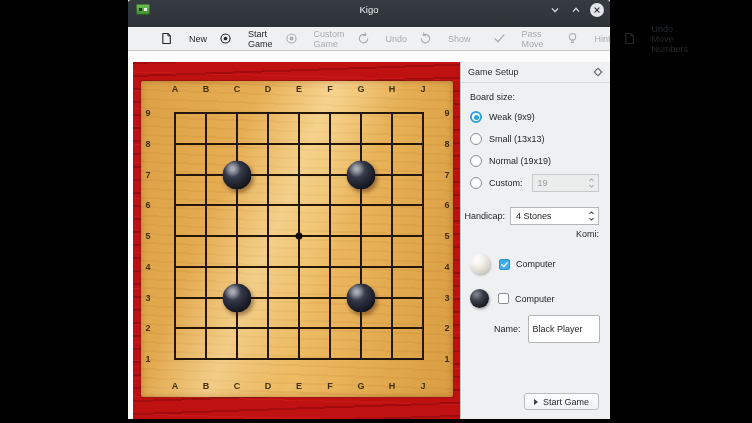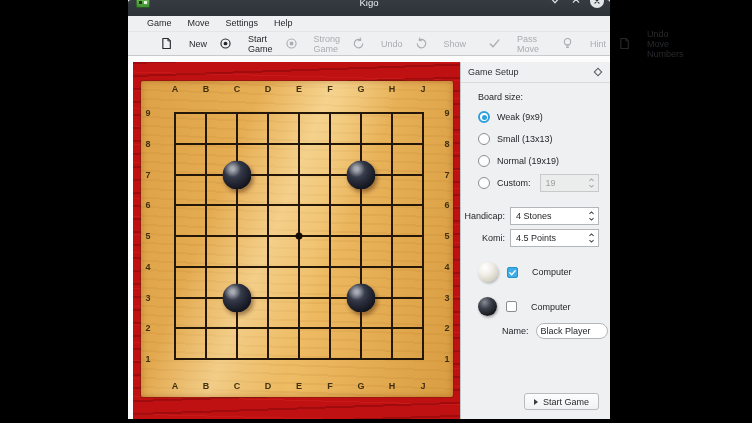--- a/index.html
+++ b/index.html
@@ -2,22 +2,22 @@
 <html><head>
 <meta charset="utf-8">
 <style>
   html,body{margin:0;padding:0;background:#000;}
   *{box-sizing:border-box;}
   #stage{position:relative;width:752px;height:423px;background:#000;overflow:hidden;
     font-family:"Liberation Sans","DejaVu Sans",sans-serif;color:#232629;}
   #window{position:absolute;left:128px;top:0;width:482px;height:419px;background:#fcfcfc;}
 
   
-  #titlebar{position:relative;height:16px;background:linear-gradient(#353b41,#2e3338);
-    border-radius:3px 3px 0 0;display:flex;align-items:flex-end;padding:0 6px 8px 8px;}
+  #titlebar{position:relative;height:27px;background:linear-gradient(#353b41,#2e3338);
+    border-radius:3px 3px 0 0;display:flex;align-items:center;padding:0 6px 8px 8px;}
   #app-icon{width:14px;height:11px;border-radius:2px;background:linear-gradient(#72c15a,#3c8a30);
     position:relative;flex:0 0 auto;box-shadow:0 0 0 1px rgba(0,0,0,.35) inset;}
   #app-icon i{position:absolute;width:3px;height:3px;background:#20341c;top:4px;left:3px;box-shadow:5px 0 0 #e8f3e4;}
   #win-title{position:absolute;left:0;right:0;text-align:center;font-size:9.5px;color:#eceff1;pointer-events:none;}
   #win-controls{margin-left:auto;display:flex;align-items:center;gap:7px;}
   .win-btn{width:14px;height:14px;display:flex;align-items:center;justify-content:center;color:#d3d8dc;}
   .win-btn svg{width:10px;height:10px;display:block;}
   #close-btn{background:#e3e6e8;border-radius:50%;color:#2e3338;}
   #close-btn svg{width:8px;height:8px;}
 
@@ -61,61 +61,61 @@
     box-shadow:2px 3px 4px rgba(60,20,0,.45);}
 
   
   #panel{position:absolute;left:332px;top:0;width:150px;height:357px;background:#eff0f1;
     border-left:1px solid #c2c4c6;display:flex;flex-direction:column;font-size:9px;}
   #panel-header{height:20px;display:flex;align-items:center;justify-content:space-between;padding:0 7px;}
   #panel-title{color:#2c3136;}
   #panel-float{color:#5c6166;display:flex;}
   #panel-float svg{width:10px;height:10px;display:block;}
   .panel-sep{height:1px;background:#d7d9da;flex:0 0 auto;}
-  #panel-body{flex:1;display:flex;flex-direction:column;padding:6px 11px 6px 9px;margin-left:8px;}
+  #panel-body{flex:1;display:flex;flex-direction:column;padding:6px 11px 6px 9px;}
   #board-size-label{margin:3px 0 4px 0;}
   .radio-row{display:flex;align-items:center;height:22px;gap:7px;}
   .radio{width:12px;height:12px;border-radius:50%;border:1px solid #8b8e91;background:#fdfdfd;
     flex:0 0 auto;position:relative;}
   .radio.checked{border:2px solid #2ea0dc;background:#fff;}
   .radio.checked::after{content:"";position:absolute;left:50%;top:50%;width:5px;height:5px;margin:-2.5px 0 0 -2.5px;
     border-radius:50%;background:#2ea0dc;}
   .spinbox{height:18px;display:flex;align-items:center;border:1px solid #b3b6b9;border-radius:0;
     background:#fff;padding-left:5px;color:#232629;}
   .spinbox.disabled{background:#ebecec;border-color:#c7c9cb;color:#9b9ea1;}
   .spinbox .spin-arrows{margin-left:auto;width:13px;display:flex;justify-content:center;color:#43474b;}
   .spinbox.disabled .spin-arrows{color:#a7aaad;}
   .spin-arrows svg{width:7px;height:12px;display:block;}
   #custom-row .spinbox{width:72px;margin-left:2px;}
   .form-row{display:flex;align-items:center;justify-content:flex-end;margin-top:4px;gap:5px;}
   .form-row .spinbox{width:89px;flex:0 0 auto;}
   #handicap-row{margin-top:13px;}
   .player{margin-top:15px;}
   .player-head{display:flex;align-items:center;gap:9px;}
-  .cb-wrap{display:flex;align-items:center;gap:14px;}
+  .cb-wrap{display:flex;align-items:center;gap:6px;}
   .checkbox{width:11px;height:11px;border-radius:2px;border:1px solid #8b8e91;background:#fff;
     display:flex;align-items:center;justify-content:center;}
   .checkbox.checked{background:#3daee9;border-color:#2893c8;}
   .checkbox svg{width:9px;height:9px;display:block;}
   .stone-img{border-radius:50%;flex:0 0 auto;}
   #white-stone{width:20px;height:20px;background:
       radial-gradient(circle at 35% 28%, #ffffff 0%, #f3f0ea 35%, #d9d4c8 70%, #b9b3a5 100%);
     box-shadow:1px 1.5px 2.5px rgba(0,0,0,.25);}
   #black-stone{width:19px;height:19px;background:
       radial-gradient(circle at 35% 28%, #868b94 0%, #3b404a 35%, #15171c 75%, #0b0c10 100%);
     box-shadow:1px 1.5px 2.5px rgba(0,0,0,.3);}
   #strength-row{display:flex;align-items:center;gap:6px;margin:7px 0 0 28px;font-size:8.5px;color:#303437;}
   #slider{position:relative;width:54px;height:13px;flex:0 0 auto;}
   #slider-track{position:absolute;left:0;right:0;top:4px;height:4px;background:#c6c8ca;border-radius:2px;}
   #slider-ticks{position:absolute;left:2px;right:2px;top:8px;height:4px;
     background:repeating-linear-gradient(90deg,#bdbfc1 0 1px,rgba(0,0,0,0) 1px 5px);}
   #slider-handle{position:absolute;left:-2px;top:0;width:12px;height:12px;border-radius:50%;
     background:#fcfcfc;border:1px solid #9da0a3;box-shadow:0 1px 1px rgba(0,0,0,.2);}
   #name-row{display:flex;align-items:center;gap:7px;margin:7px 0 0 24px;}
-  #name-input{width:72px;height:16px;border:1px solid #b3b6b9;border-radius:8px;background:#fff;
+  #name-input{width:72px;height:28px;border:1px solid #b3b6b9;border-radius:2px;background:#fff;
     font-size:9px;padding:0 0 0 4px;color:#232629;font-family:inherit;}
   #panel-footer{margin-top:auto;display:flex;justify-content:flex-end;padding:0 0 3px 0;}
   #start-btn{display:flex;align-items:center;gap:5px;height:17px;padding:0 9px;
     background:linear-gradient(#fdfdfe,#f1f2f3);border:1px solid #b9bcbf;border-radius:3px;color:#26292c;}
   .play-tri{width:0;height:0;border-left:4px solid #3a3e42;border-top:3px solid transparent;
     border-bottom:3px solid transparent;}
 </style>
 </head>
 <body>
 
@@ -145,26 +145,20 @@
         <span class="win-btn" id="close-btn">
             <span>
               <svg viewBox="0 0 10 10">
                 <path d="M2.4 2.4 L7.6 7.6 M7.6 2.4 L2.4 7.6" stroke="currentColor" stroke-width="1.4" stroke-linecap="round"></path>
               </svg>
             </span>
           </span>
       </div>
     </div>
 
-    <div id="menubar">
-        <div class="menu-item">Game</div>
-        <div class="menu-item">Move</div>
-        <div class="menu-item">Settings</div>
-        <div class="menu-item">Help</div>
-      </div>
 
     <div id="toolbar">
         <div class="tb-btn">
           <span class="tb-icon">
             <svg viewBox="0 0 16 16">
               <path d="M3.5 1.8 h6.2 l3 3 v9.4 h-9.2 z" fill="none" stroke="currentColor" stroke-width="1.4" stroke-linejoin="round"></path>
               <path d="M9.7 1.8 v3 h3" fill="none" stroke="currentColor" stroke-width="1.1"></path>
             </svg>
           </span>
           <span class="tb-label">New</span>
@@ -178,21 +172,21 @@
           </span>
           <span class="tb-label">Start Game</span>
         </div>
         <div class="tb-btn disabled">
           <span class="tb-icon">
             <svg viewBox="0 0 16 16">
               <circle cx="8" cy="8" r="5.6" fill="none" stroke="currentColor" stroke-width="1.4"></circle>
               <rect x="5.9" y="5.9" width="4.2" height="4.2" fill="currentColor"></rect>
             </svg>
           </span>
-          <span class="tb-label">Strong Game</span>
+          <span class="tb-label">Custom Game</span>
         </div>
         <div class="tb-btn disabled">
           <span class="tb-icon">
             <svg viewBox="0 0 16 16">
               <g fill="none" stroke="currentColor" stroke-width="1.4" stroke-linecap="round">
                 <path d="M13.2 8.4 a5.2 5.2 0 1 1 -2.4 -4.6"></path>
                 <polyline points="10.2,1.1 10.8,4.1 7.8,4.7" stroke-width="1.2"></polyline>
               </g>
             </svg>
           </span>
@@ -360,31 +354,20 @@
                     <g fill="none" stroke="currentColor" stroke-width="1.2">
                       <polyline points="1.6,4.6 4,2.2 6.4,4.6"></polyline>
                       <polyline points="1.6,9.4 4,11.8 6.4,9.4"></polyline>
                     </g>
                   </svg>
                 </span>
             </div>
           </div>
           <div class="form-row">
             <span class="form-label">Komi:</span>
-            <div class="spinbox">
-              <span class="spin-value">4.5 Points</span>
-              <span class="spin-arrows">
-                  <svg viewBox="0 0 8 14">
-                    <g fill="none" stroke="currentColor" stroke-width="1.2">
-                      <polyline points="1.6,4.6 4,2.2 6.4,4.6"></polyline>
-                      <polyline points="1.6,9.4 4,11.8 6.4,9.4"></polyline>
-                    </g>
-                  </svg>
-                </span>
-            </div>
           </div>
 
           <div class="player">
             <div class="player-head">
               <span class="stone-img" id="white-stone"></span>
               <span class="cb-wrap">
                 <span class="checkbox checked">
                     <span>
                       <svg viewBox="0 0 10 10">
                         <polyline points="2,5.3 4.1,7.4 8,3.1" fill="none" stroke="#fff" stroke-width="1.5" stroke-linecap="round"></polyline>

